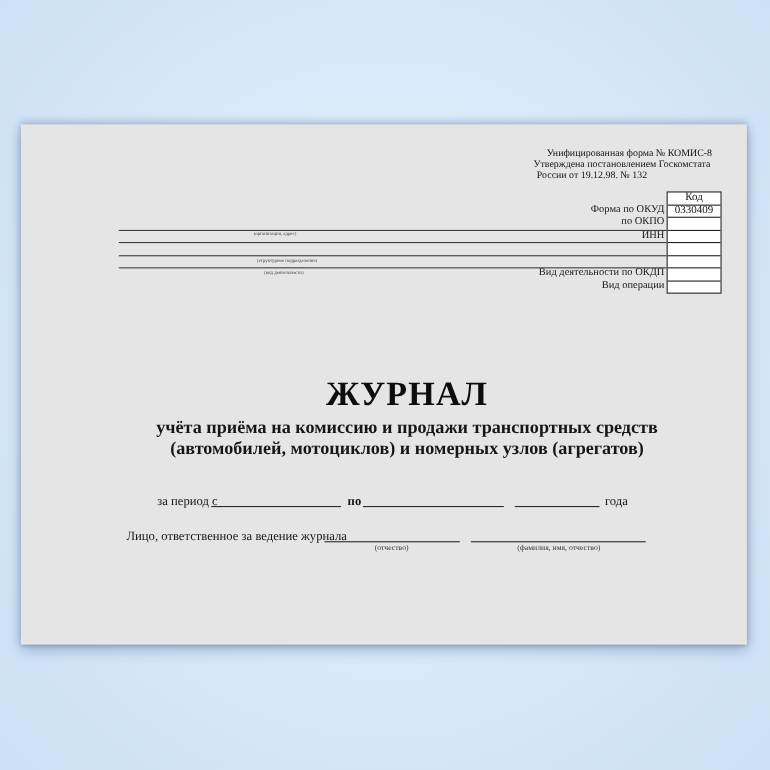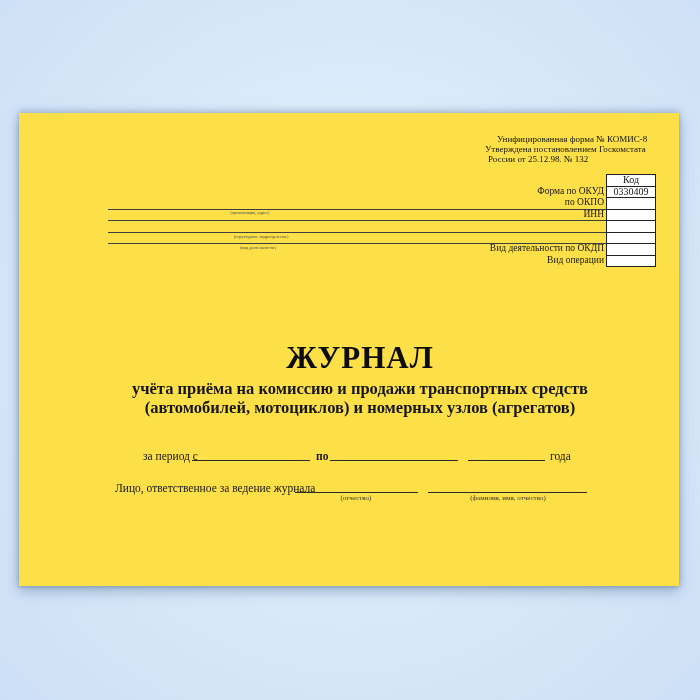--- a/index.html
+++ b/index.html
@@ -4,21 +4,21 @@
 <style>
   html,body{margin:0;padding:0;}
   body{
     width:700px;height:700px;overflow:hidden;position:relative;
     background:radial-gradient(ellipse at 50% 48%, #e7f1fc 0%, #dcebfa 45%, #d3e4f7 75%, #cddff4 100%);
     font-family:"Liberation Serif","DejaVu Serif",serif;
     color:#161616;
   }
   .sheet{
     position:absolute;left:19px;top:113px;width:660px;height:473px;
-    background:#fde047;overflow:hidden;
+    background:#e5e5e5;overflow:hidden;
     box-shadow:0 -3px 6px rgba(125,148,180,.38), 0 5px 12px rgba(98,128,165,.55), 0 1px 3px rgba(90,115,150,.4);
   }
   
   .note{position:absolute;top:22px;left:466px;width:196px;font-size:9px;line-height:9.8px;color:#111;}
   .note .l1{padding-left:12px;}
   .note .l3{padding-left:3px;}
   
   .ct{position:absolute;left:587px;top:61px;width:48px;border:1px solid #222;background:#fff;}
   .ct .cell{height:10.5px;border-bottom:1px solid #222;font-size:10px;line-height:10.5px;text-align:center;white-space:nowrap;}
   .ct .cell:last-child{border-bottom:none;}
@@ -32,21 +32,21 @@
   
   .bline{position:absolute;left:89px;width:498px;height:0;border-top:1.6px solid #3d3d3d;}
   .bl1{top:95.5px;}.bl2{top:107px;}.bl3{top:118.5px;}.bl4{top:130px;}
   
   .bcap{position:absolute;font-size:8px;color:#4a4a4a;white-space:nowrap;
         transform:translateX(-50%) scale(.55);transform-origin:center top;}
   .bc1{left:231px;top:97px;}
   .bc2{left:242px;top:120.5px;}
   .bc3{left:239px;top:132px;}
   
-  .centered{position:absolute;left:341px;transform:translateX(-50%);white-space:nowrap;text-align:center;}
+  .centered{position:absolute;left:351px;transform:translateX(-50%);white-space:nowrap;text-align:center;}
   .title{top:227px;font-size:31px;font-weight:bold;letter-spacing:1px;color:#0d0d0d;}
   .sub1{top:266px;font-size:16.5px;font-weight:bold;}
   .sub2{top:285px;font-size:16.5px;font-weight:bold;}
   
   .ptext{position:absolute;top:337px;font-size:11.5px;white-space:nowrap;}
   .p-prefix{left:124px;}
   .p-to{left:297px;font-weight:bold;}
   .p-year{left:531px;}
   .ufield{position:absolute;height:11px;border-bottom:1.2px solid #2a2a2a;}
   .uf-period{top:336px;}
@@ -63,21 +63,21 @@
   .rc2{left:489px;}
 </style>
 </head>
 <body>
 
 <div class="sheet">
 
   <div class="note">
     <div class="l1">Унифицированная форма № КОМИС-8</div>
     <div class="l2">Утверждена постановлением Госкомстата</div>
-    <div class="l3">России от 25.12.98. № 132</div>
+    <div class="l3">России от 19.12.98. № 132</div>
   </div>
 
   <div class="ct">
     <div class="cell">Код</div>
     <div class="cell">0330409</div>
     <div class="cell"></div>
     <div class="cell"></div>
     <div class="cell"></div>
     <div class="cell"></div>
     <div class="cell"></div>

